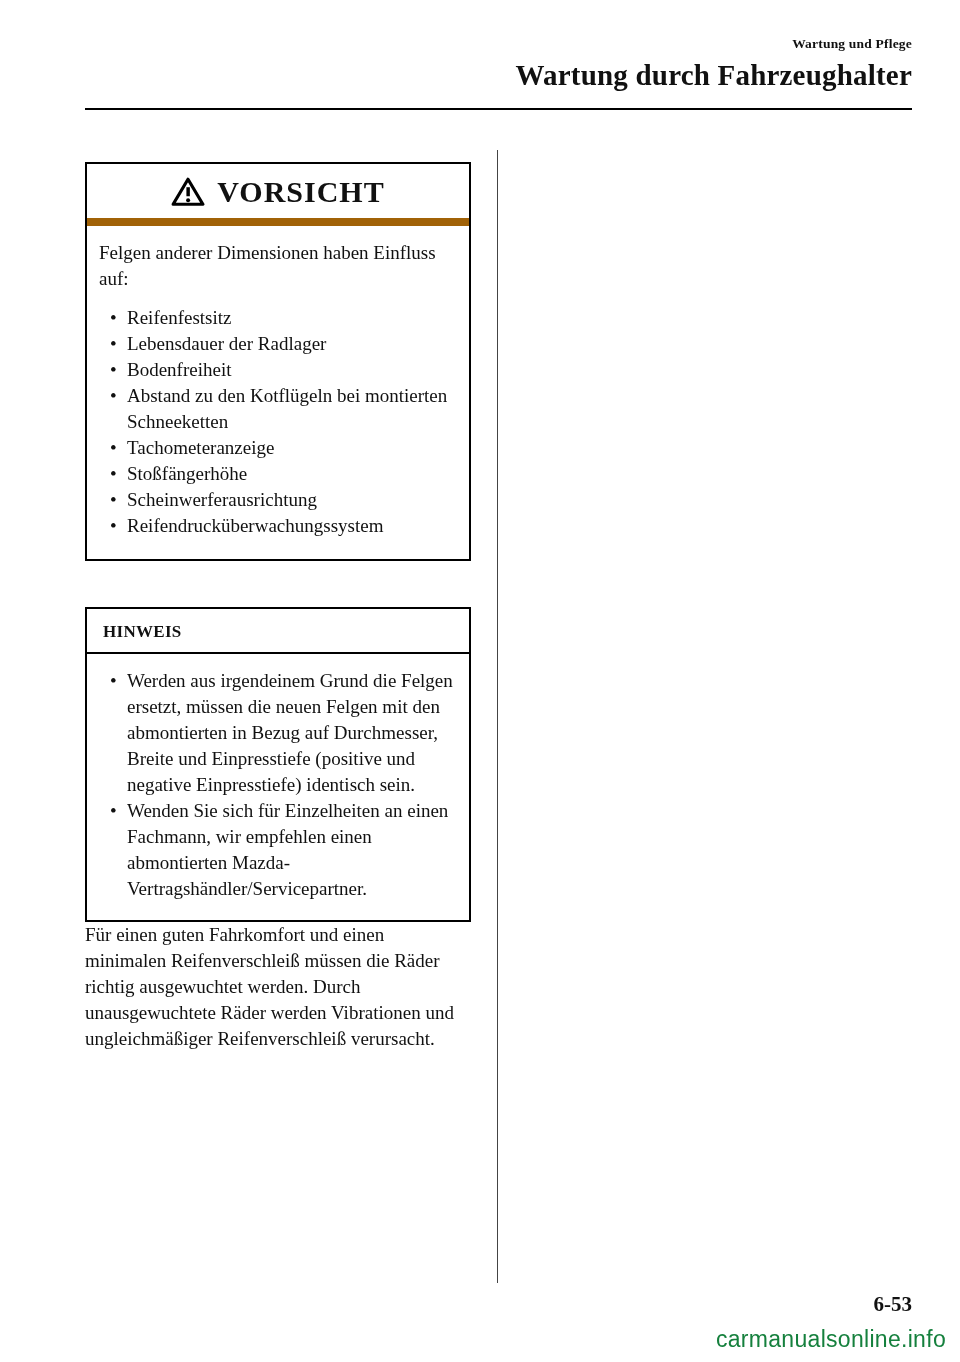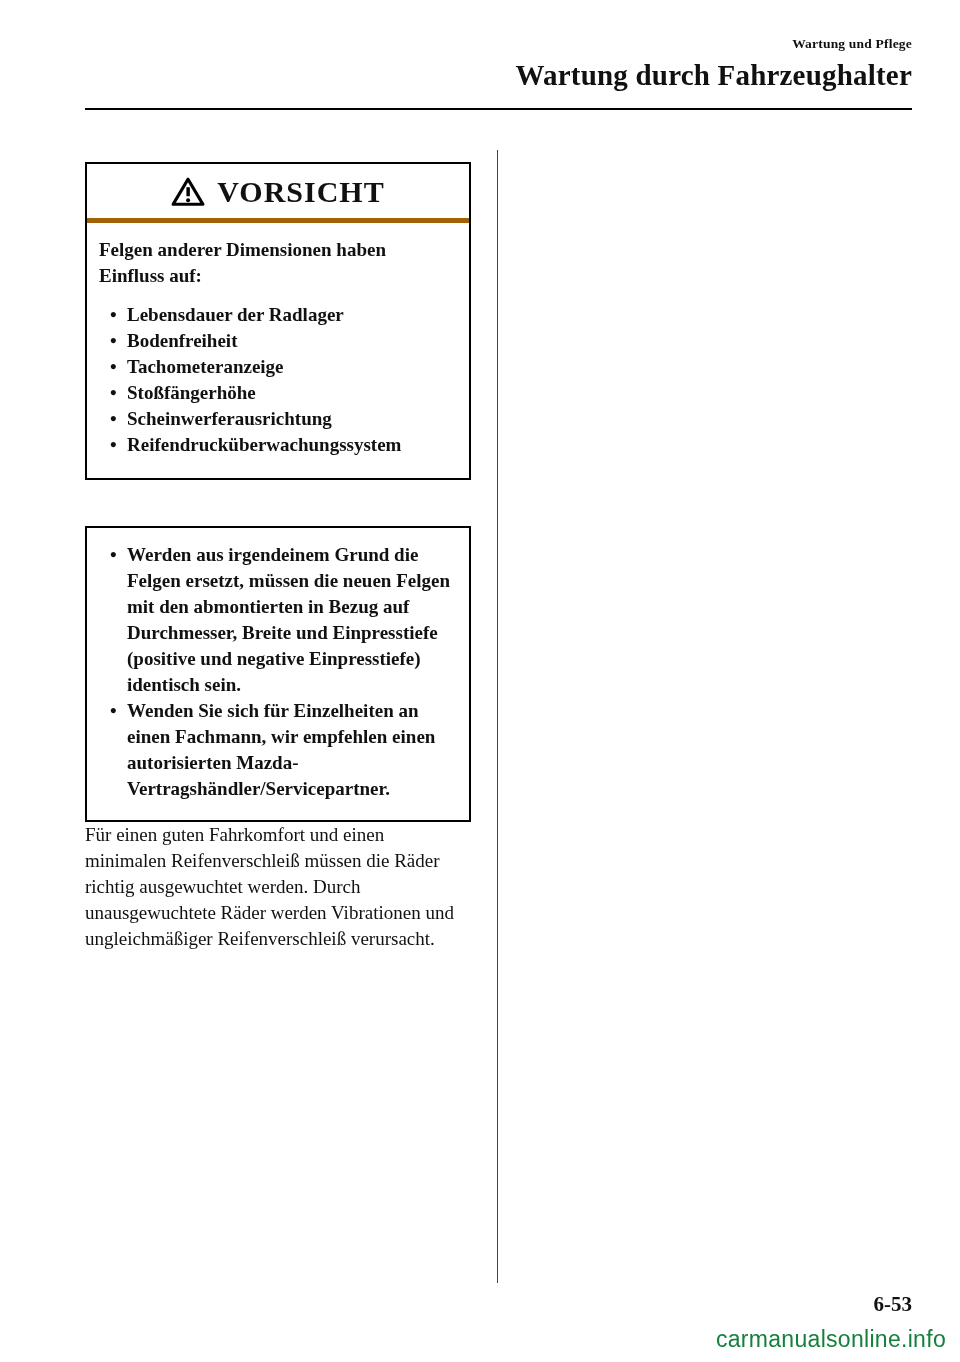--- a/index.html
+++ b/index.html
@@ -64,32 +64,31 @@
   
   .caution-box {
     border: 2px solid #000000;
   }
   .caution-header {
     display: flex;
     align-items: center;
     justify-content: center;
     gap: 12px;
     padding: 13px 0 11px 0;
-    border-bottom: 5px solid #a16207;
+    border-bottom: 8px solid #a16207;
   }
   .caution-header .caution-title {
     font-size: 30px;
     font-weight: bold;
     letter-spacing: 1px;
   }
   .warning-icon svg { display: block; }
 
   .box-body {
     padding: 14px 14px 20px 12px;
-    font-weight: bold;
   }
   .box-body .intro {
     margin-bottom: 13px;
   }
   ul.bullet-list {
     list-style: none;
   }
   ul.bullet-list li {
     position: relative;
     padding-left: 28px;
@@ -164,35 +163,40 @@
             <path d="M32 4 L60 51 H4 Z" fill="none" stroke="#000000" stroke-width="6" stroke-linejoin="round"></path>
             <rect x="29" y="19" width="6.5" height="17" fill="#000000"></rect>
             <circle cx="32.2" cy="43.5" r="3.8" fill="#000000"></circle>
           </svg>
         </span>
         <span class="caution-title">VORSICHT</span>
       </div>
       <div class="box-body">
         <p class="intro">Felgen anderer Dimensionen haben Einfluss auf:</p>
         <ul class="bullet-list">
+          <li>Reifenfestsitz</li>
           <li>Lebensdauer der Radlager</li>
           <li>Bodenfreiheit</li>
+          <li>Abstand zu den Kotflügeln bei montierten Schneeketten</li>
           <li>Tachometeranzeige</li>
           <li>Stoßfängerhöhe</li>
           <li>Scheinwerferausrichtung</li>
           <li>Reifendrucküberwachungssystem</li>
         </ul>
       </div>
     </section>
 
     <section class="note-box">
+      <div class="note-header">
+        <span class="note-title">HINWEIS</span>
+      </div>
       <div class="box-body">
         <ul class="bullet-list">
           <li>Werden aus irgendeinem Grund die Felgen ersetzt, müssen die neuen Felgen mit den abmontierten in Bezug auf Durchmesser, Breite und Einpresstiefe (positive und negative Einpresstiefe) identisch sein.</li>
-          <li>Wenden Sie sich für Einzelheiten an einen Fachmann, wir empfehlen einen autorisierten Mazda-Vertragshändler/Servicepartner.</li>
+          <li>Wenden Sie sich für Einzelheiten an einen Fachmann, wir empfehlen einen abmontierten Mazda-Vertragshändler/Servicepartner.</li>
         </ul>
       </div>
     </section>
 
     <p class="body-paragraph">Für einen guten Fahrkomfort und einen minimalen Reifenverschleiß müssen die Räder richtig ausgewuchtet werden. Durch unausgewuchtete Räder werden Vibrationen und ungleichmäßiger Reifenverschleiß verursacht.</p>
 
   </div>
 
   <div class="page-number">6-53</div>
   <div class="watermark">carmanualsonline.info</div>

